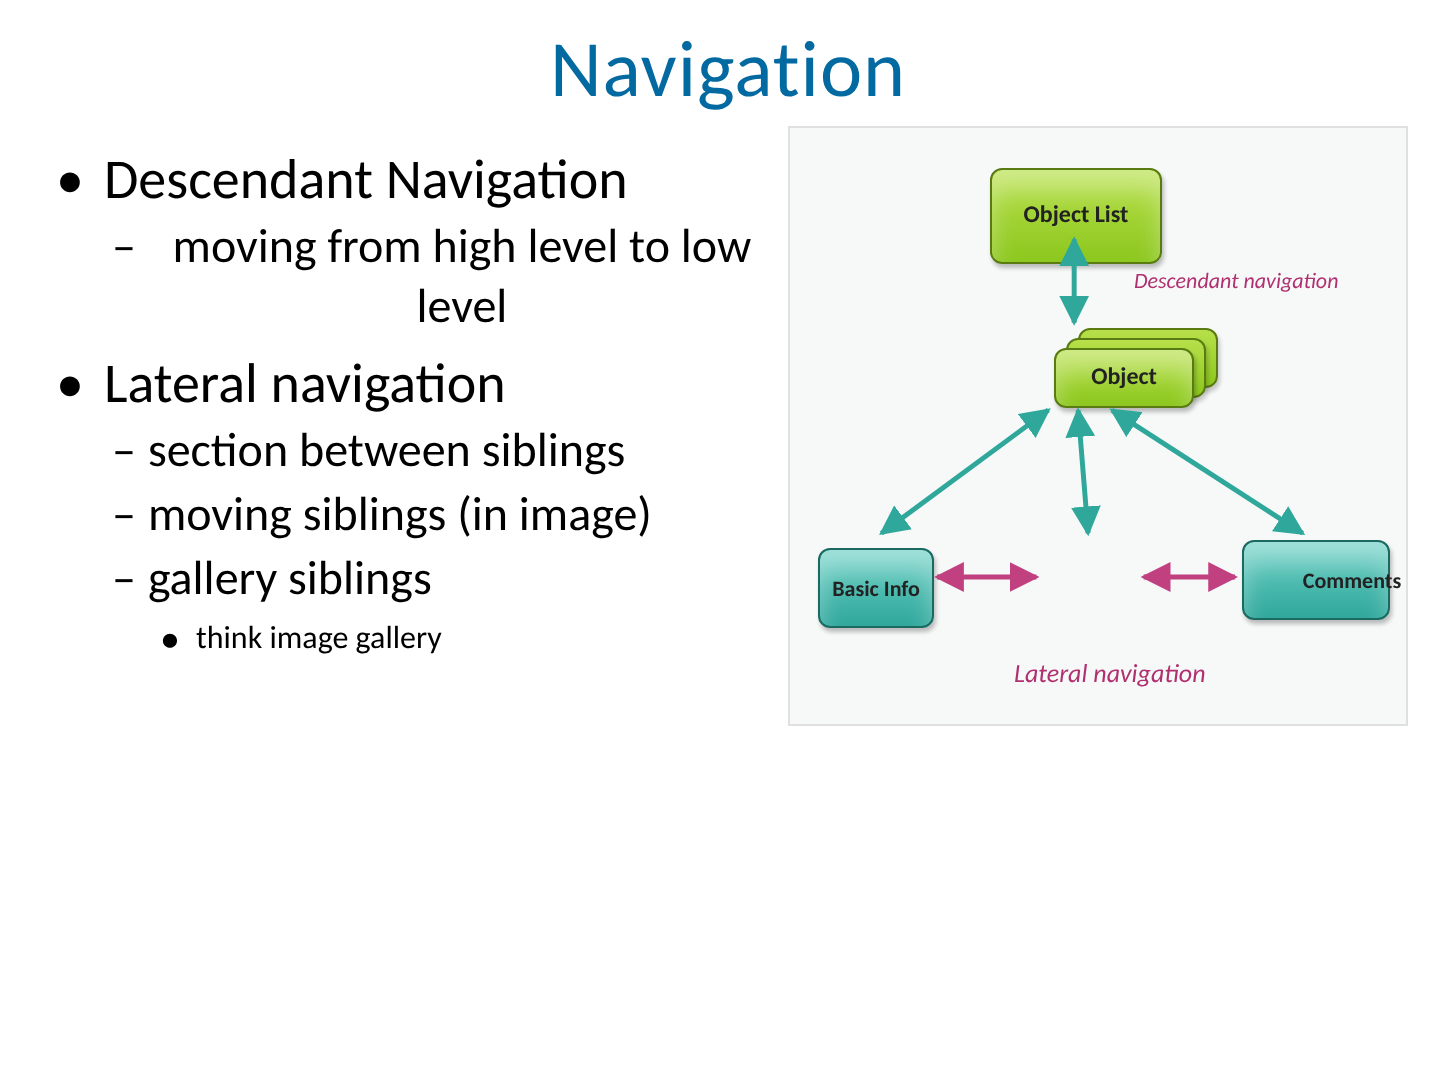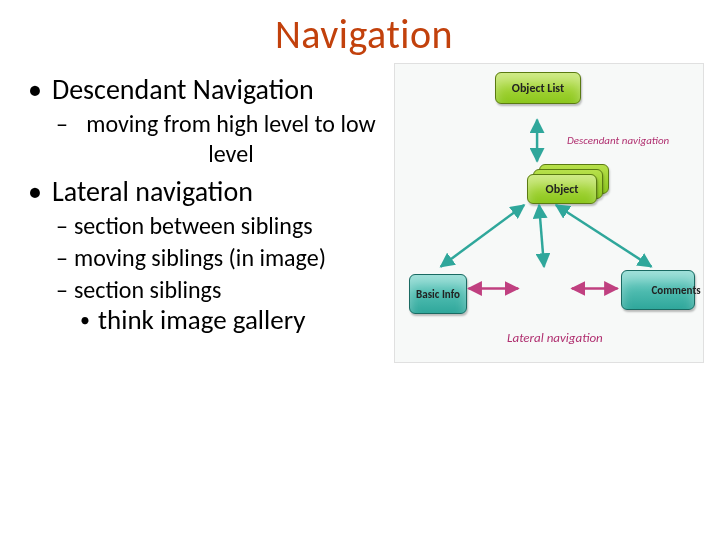--- a/index.html
+++ b/index.html
@@ -1,33 +1,33 @@
 <!DOCTYPE html>
 <html><head>
 <meta charset="utf-8">
 <style>
   * { box-sizing: border-box; margin: 0; padding: 0; }
   html, body { width: 720px; height: 540px; font-family: Calibri, Arial, sans-serif; background: #fff; color: #000; }
   .slide { width: 720px; height: 540px; position: relative; padding: 10px 20px 10px 28px; }
-  .title { text-align: center; font-size: 40px; color: #c2410c; font-weight: 400; margin-bottom: 14px; letter-spacing: 0.5px; }
+  .title { text-align: center; font-size: 40px; color: #0369a1; font-weight: 400; margin-bottom: 14px; letter-spacing: 0.5px; }
   .content { display: flex; }
   .text-col { flex: 0 0 360px; }
   ul.l1 { list-style: none; }
   ul.l1 > li { margin-bottom: 6px; }
   ul.l1 > li > .bullet-row { display: flex; align-items: flex-start; }
   ul.l1 > li > .bullet-row > .b { font-size: 28px; line-height: 34px; margin-right: 10px; }
   ul.l1 > li > .bullet-row > .t { font-size: 28px; line-height: 34px; }
   ul.l2 { list-style: none; margin-left: 28px; margin-top: 2px; }
   ul.l2 > li { display: flex; align-items: flex-start; margin-bottom: 2px; }
   ul.l2 > li > .b { font-size: 24px; line-height: 30px; margin-right: 6px; }
   ul.l2 > li > .t { font-size: 24px; line-height: 30px; text-align: center; }
   ul.l3 { list-style: none; margin-left: 52px; margin-top: 2px; }
   ul.l3 > li { display: flex; align-items: flex-start; }
   ul.l3 > li > .b { font-size: 20px; line-height: 26px; margin-right: 8px; }
-  ul.l3 > li > .t { font-size: 27px; line-height: 26px; }
+  ul.l3 > li > .t { font-size: 16px; line-height: 26px; }
 
   .diagram { flex: 0 0 310px; height: 300px; position: relative; margin-left: 6px; margin-top: -10px; background: #f7f9f8; border: 1px solid #e0e0e0; }
   .node { position: absolute; border: 1px solid #333; border-radius: 6px; box-shadow: 1px 2px 2px rgba(0,0,0,0.25), inset 0 10px 12px rgba(255,255,255,0.35); font-size: 12px; font-weight: 700; color: #222; display: flex; align-items: center; justify-content: center; text-align: center; padding: 2px 4px; }
   .green { background: linear-gradient(#b7e04a, #8cc71e); border-color: #5a7a12; }
   .teal { background: linear-gradient(#6fd1c6, #2fa79b); border-color: #1a6a62; }
   .stack { position: absolute; margin-left: 24px; }
   .stack .shadow-card { position: absolute; border: 1px solid #5a7a12; border-radius: 6px; background: linear-gradient(#b7e04a, #8cc71e); box-shadow: 1px 2px 2px rgba(0,0,0,0.2); }
   .lbl { position: absolute; font-size: 11px; font-style: italic; color: #b03070; }
   .lbl2 { position: absolute; font-size: 13px; font-style: italic; color: #b03070; }
 
@@ -63,36 +63,36 @@
             <li>
               <span class="b">–</span>
               <span class="t">section between siblings</span>
             </li>
             <li>
               <span class="b">–</span>
               <span class="t">moving siblings (in image)</span>
             </li>
             <li>
               <span class="b">–</span>
-              <span class="t">section siblings</span>
+              <span class="t">gallery siblings</span>
             </li>
           </ul>
           <ul class="l3">
             <li>
               <span class="b">•</span>
               <span class="t">think image gallery</span>
             </li>
           </ul>
         </li>
       </ul>
     </div>
 
     <div class="diagram">
 
-      <div class="node green" style="left:100px; top:8px; width:86px; height:32px;">Object List</div>
+      <div class="node green" style="left:100px; top:20px; width:86px; height:48px;">Object List</div>
 
       <div class="lbl" style="left:172px; top:70px;">Descendant navigation</div>
 
       <div class="stack" style="left:108px; top:110px; width:86px; height:40px;">
         <div class="shadow-card" style="left:12px; top:-10px; width:70px; height:30px;"></div>
         <div class="shadow-card" style="left:6px; top:-5px; width:70px; height:30px;"></div>
         <div class="node green" style="left:0; top:0; width:70px; height:30px;">Object</div>
       </div>
 
       <div class="node teal" style="left:14px; top:210px; width:58px; height:40px; font-size:11px;">Basic Info</div>

